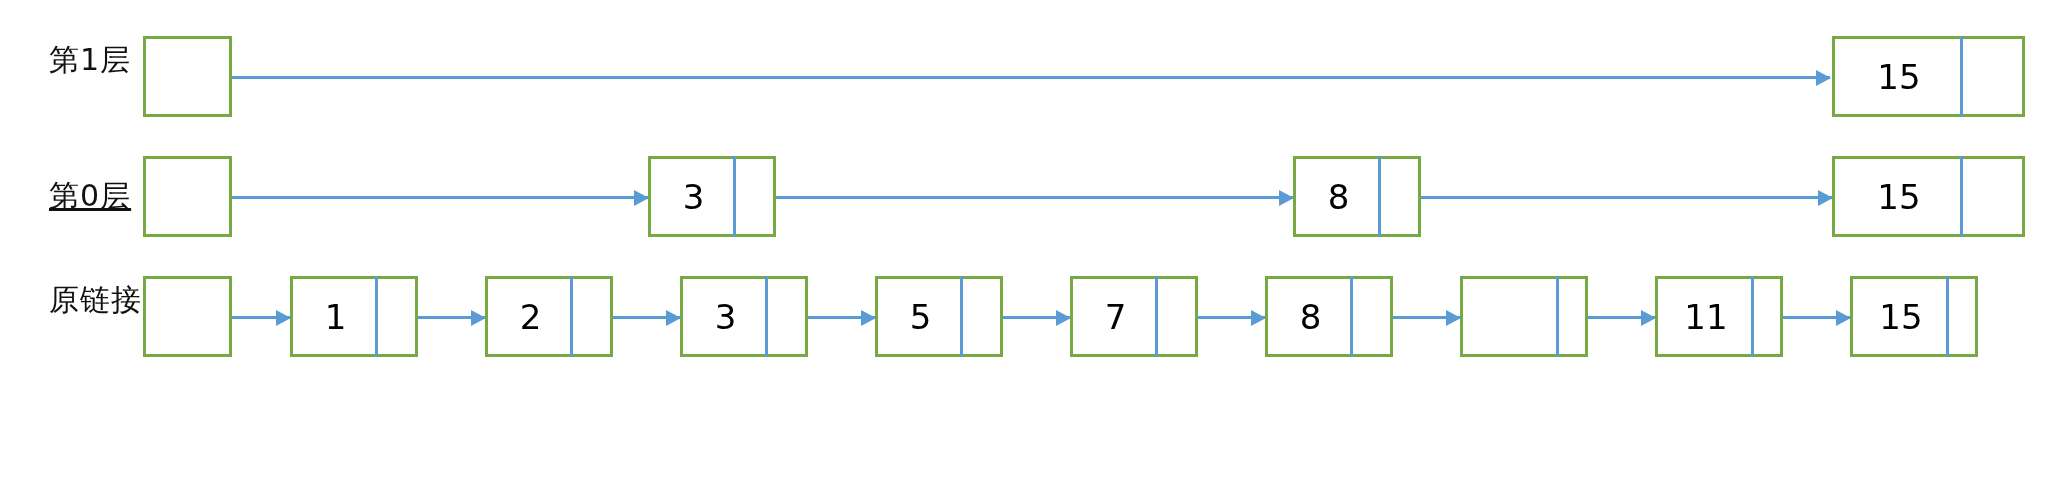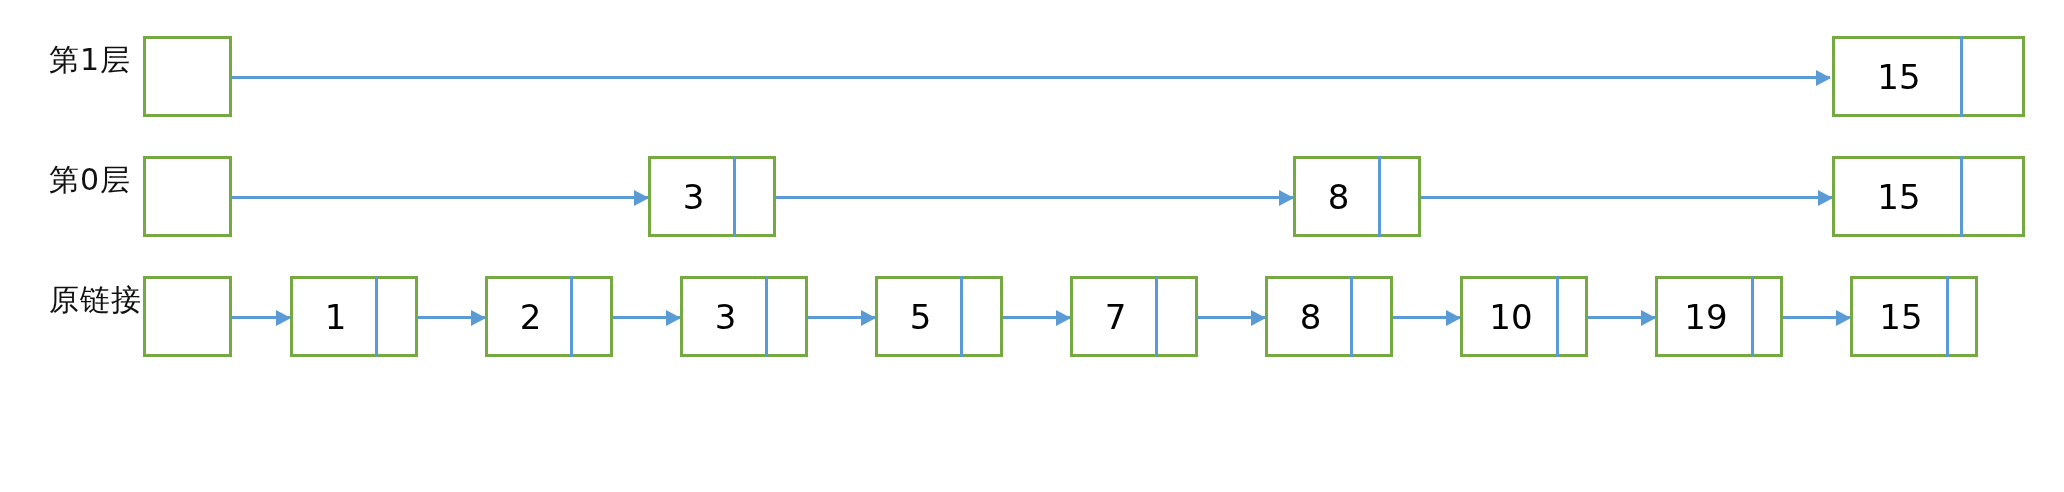--- a/index.html
+++ b/index.html
@@ -41,21 +41,21 @@
     <div class="row-label" style="left: 14px; top: 40px;">第1层</div>
     <div class="arrow" style="left: 190px; top: 76px; width: 1640px;">
       <div class="head"></div>
     </div>
     <div class="head-node" style="left: 143px; top: 36px; width: 89px; height: 81px;"></div>
     <div class="node" style="left: 1832px; top: 36px; width: 193px; height: 81px;">
       <div class="cell-value" style="width: 128px;">15</div>
       <div class="divider" style="left: 125px;"></div>
       <div class="cell-ptr" style="width: 65px;"></div>
     </div>
-    <div class="row-label" style="left: 14px; top: 160px;">第0层</div>
+    <div class="row-label" style="left: 14px; top: 176px; text-decoration: underline;">第0层</div>
     <div class="arrow" style="left: 190px; top: 196px; width: 458px;">
       <div class="head"></div>
     </div>
     <div class="arrow" style="left: 733px; top: 196px; width: 560px;">
       <div class="head"></div>
     </div>
     <div class="arrow" style="left: 1378px; top: 196px; width: 454px;">
       <div class="head"></div>
     </div>
     <div class="head-node" style="left: 143px; top: 156px; width: 89px; height: 81px;"></div>
@@ -127,26 +127,25 @@
       <div class="cell-value" style="width: 85px;">7</div>
       <div class="divider" style="left: 82px;"></div>
       <div class="cell-ptr" style="width: 43px;"></div>
     </div>
     <div class="node" style="left: 1265px; top: 276px; width: 128px; height: 81px;">
       <div class="cell-value" style="width: 85px;">8</div>
       <div class="divider" style="left: 82px;"></div>
       <div class="cell-ptr" style="width: 43px;"></div>
     </div>
     <div class="node" style="left: 1460px; top: 276px; width: 128px; height: 81px;">
-      <div class="cell-value" style="width: 96px;">10</div>
       <div class="divider" style="left: 93px;"></div>
       <div class="cell-ptr" style="width: 32px;"></div>
     </div>
     <div class="node" style="left: 1655px; top: 276px; width: 128px; height: 81px;">
-      <div class="cell-value" style="width: 96px;">19</div>
+      <div class="cell-value" style="width: 96px;">11</div>
       <div class="divider" style="left: 93px;"></div>
       <div class="cell-ptr" style="width: 32px;"></div>
     </div>
     <div class="node" style="left: 1850px; top: 276px; width: 128px; height: 81px;">
       <div class="cell-value" style="width: 96px;">15</div>
       <div class="divider" style="left: 93px;"></div>
       <div class="cell-ptr" style="width: 32px;"></div>
     </div>
   </div>
 

